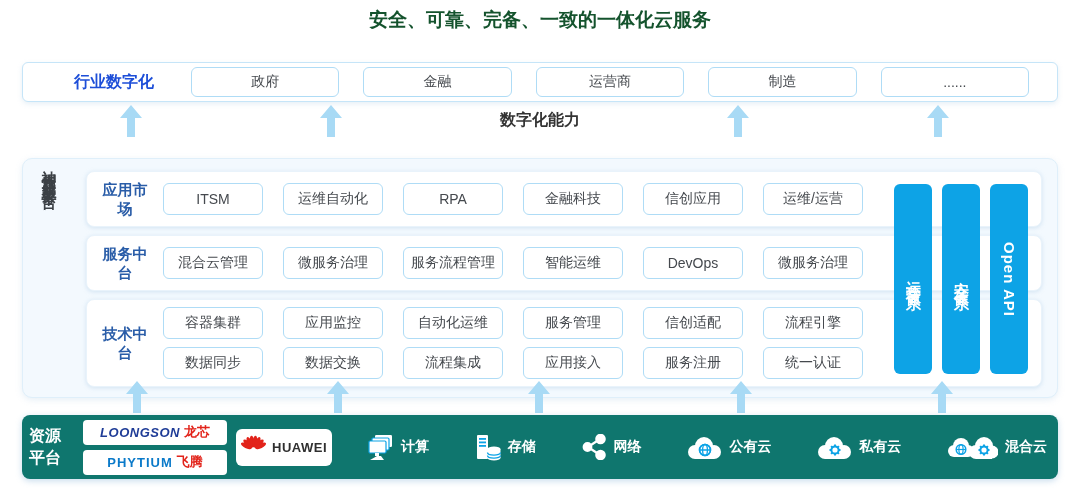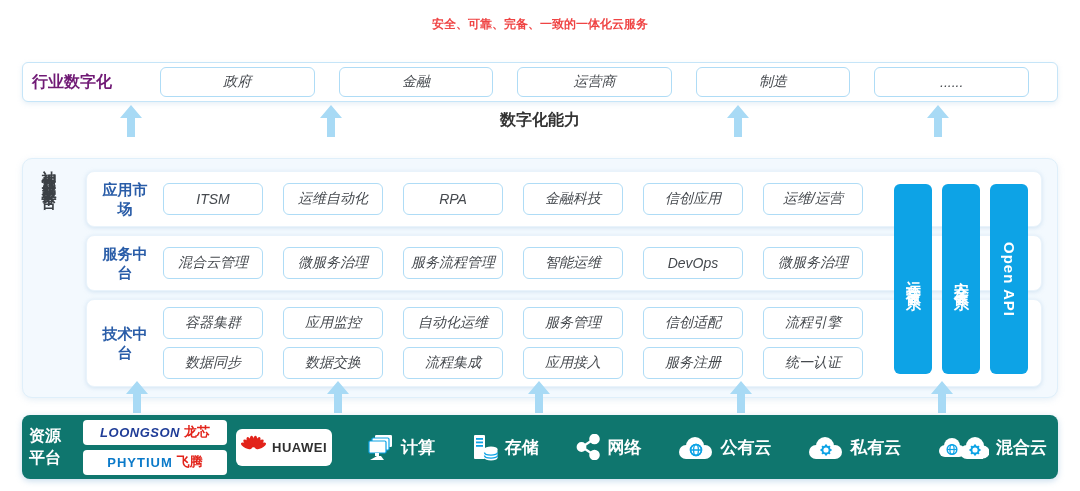--- a/index.html
+++ b/index.html
@@ -1,34 +1,34 @@
 <!DOCTYPE html>
 <html><head>
 <meta charset="utf-8">
 <style>
   html,body{margin:0;padding:0;background:#ffffff;width:1080px;height:491px;overflow:hidden;
     font-family:"Liberation Sans","DejaVu Sans",sans-serif;}
   .page{position:relative;width:1080px;height:491px;}
 
   
-  .title{position:absolute;top:16px;left:0;width:100%;text-align:center;
-    font-size:12px;font-weight:bold;color:#ef4444;}
+  .title{position:absolute;top:7px;left:0;width:100%;text-align:center;
+    font-size:19px;font-weight:bold;color:#14532d;}
 
   
   .industry{position:absolute;left:22px;top:62px;width:1036px;height:40px;box-sizing:border-box;
     background:#fff;border:1px solid #C6E5F8;border-radius:6px;display:flex;align-items:center;
     box-shadow:0 2px 5px rgba(160,195,225,.25);}
-  .industry-label{margin-left:9px;width:102px;font-size:16px;font-weight:bold;color:#701a75;flex:0 0 auto;}
+  .industry-label{margin-left:40px;width:102px;font-size:16px;font-weight:bold;color:#1d4ed8;flex:0 0 auto;text-align:center;}
   .industry-items{flex:1;display:flex;gap:24px;margin:0 28px 0 26px;}
   .industry-items .box{height:28px;}
 
   
   .box{flex:1;background:#fff;border:1px solid #AFDCF6;border-radius:6px;
     display:flex;align-items:center;justify-content:center;
-    font-size:14px;color:#45494E;white-space:nowrap;font-style:italic;}
+    font-size:14px;color:#45494E;white-space:nowrap;}
 
   
   .arrow{position:absolute;width:24px;height:32px;}
   .arrow svg{display:block;}
   .cap-label{position:absolute;left:0;width:100%;text-align:center;top:110px;
     font-size:16px;font-weight:bold;color:#333;}
 
   
   .main{position:absolute;left:22px;top:138px;width:1036px;height:240px;box-sizing:border-box;
     background:#F3F9FE;border:1px solid #DFEFFA;border-radius:10px;
@@ -64,21 +64,21 @@
     justify-content:center;gap:4px;font-size:13px;font-weight:bold;white-space:nowrap;}
   .loongson-en{color:#1F3C97;font-style:italic;font-weight:900;letter-spacing:.5px;}
   .loongson-cn{color:#E2231A;}
   .phytium-en{color:#0B7AC9;letter-spacing:1px;}
   .phytium-cn{color:#E2231A;}
   .huawei-chip{margin-left:9px;width:96px;height:37px;background:#fff;border-radius:6px;
     display:flex;align-items:center;justify-content:center;gap:6px;flex:0 0 auto;}
   .huawei-name{font-size:13px;font-weight:bold;color:#2F2F2F;letter-spacing:.5px;}
   .res-items{flex:1;display:flex;align-items:center;justify-content:space-between;
     margin-left:34px;margin-right:8px;}
-  .res-item{display:flex;align-items:center;gap:7px;color:#fff;font-size:17px;font-weight:bold;white-space:nowrap;}
+  .res-item{display:flex;align-items:center;gap:7px;color:#fff;font-size:14px;font-weight:bold;white-space:nowrap;}
   .res-item svg{display:block;}
 </style>
 </head>
 <body>
 
 <div class="page">
 
   <div class="title">安全、可靠、完备、一致的一体化云服务</div>
 
   <div class="industry">

